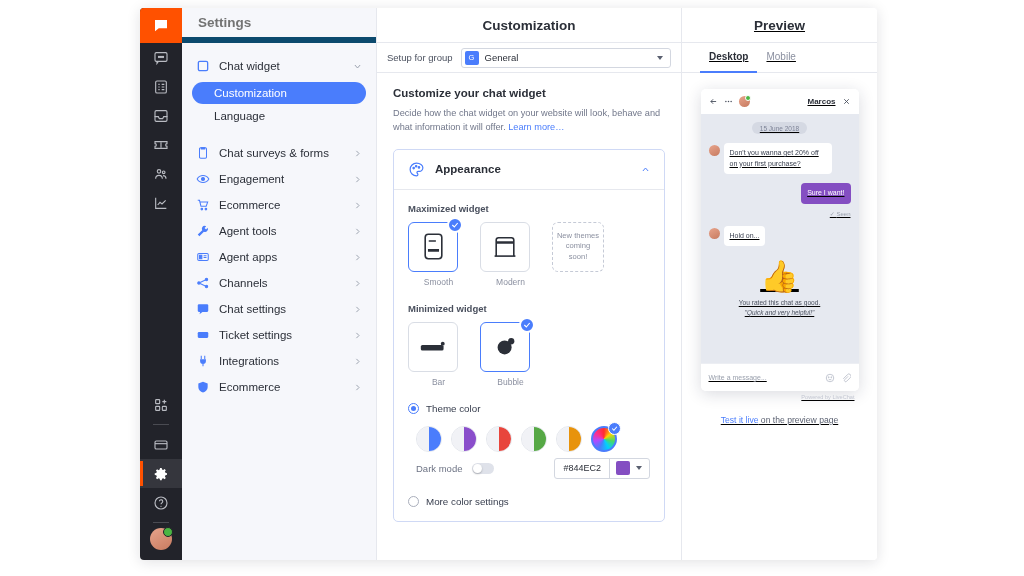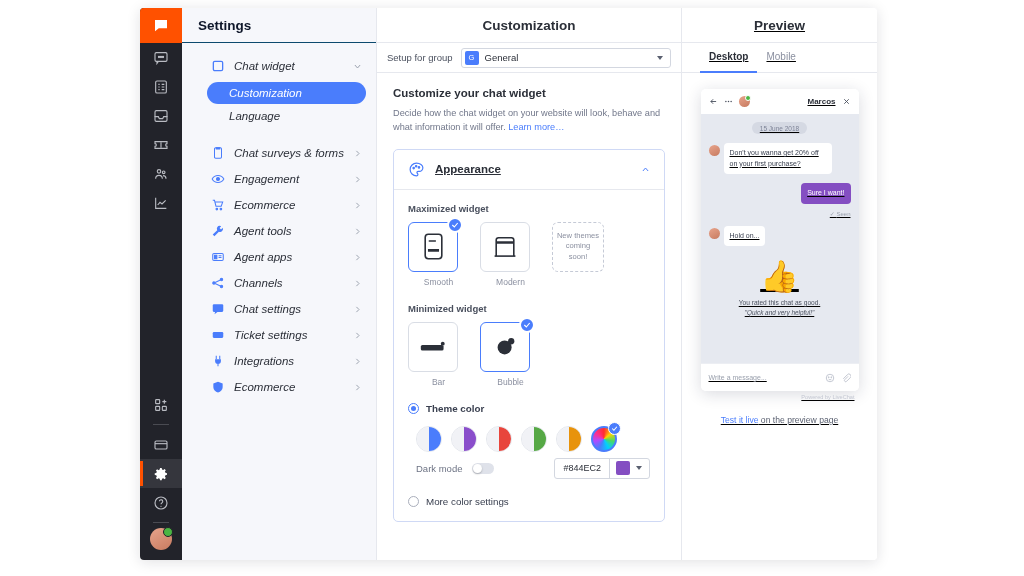--- a/index.html
+++ b/index.html
@@ -50,24 +50,24 @@
     border-radius:50%; background:#4bb543; border:1.5px solid #22232a;
   }
 
   
   .nav {
     width: 195px; flex: 0 0 195px; background: #f6f7fb;
     border-right: 1px solid #e6e8ee; display: flex; flex-direction: column;
   }
   .nav-head {
     height: 35px; display: flex; align-items: center; padding: 0 16px;
-    font-size: 13.5px; font-weight: 700; color: #0f172a;
-    border-bottom: 1px solid #0c4a6e; background: #f6f7fb;
-  }
-  .nav-body { padding: 10px 0 0 15px; font-style: italic; }
+    font-size: 13.5px; font-weight: 700; color: #737373;
+    border-bottom: 6px solid #0c4a6e; background: #f6f7fb;
+  }
+  .nav-body { padding: 10px 0 0 0; }
   .nav-group-row {
     display: flex; align-items: center; gap: 9px;
     padding: 6px 14px 6px 14px; cursor: pointer;
   }
   .nav-ico { width: 14px; height: 14px; flex: 0 0 14px; color: #4a7dfc; }
   .nav-ico svg { width: 14px; height: 14px; display: block; }
   .nav-label { font-size: 11.5px; color: #2b2f38; flex: 1 1 auto; }
   .chev { width: 9px; height: 9px; color: #9aa0ad; flex: 0 0 9px; }
   .chev svg { width: 9px; height: 9px; display: block; }
   .nav-sub { padding: 3px 10px 0 10px; }
@@ -112,21 +112,21 @@
   .sec-desc { font-size: 9.2px; color: #71778a; line-height: 1.55; margin-bottom: 14px; }
   .sec-desc a { color: #4a7dfc; text-decoration: none; }
 
   .card { border: 1px solid #cfd9f5; border-radius: 5px; overflow: hidden; }
   .card-head {
     display: flex; align-items: center; gap: 10px; padding: 11px 14px;
     border-bottom: 1px solid #e6e8ee; cursor: pointer;
   }
   .card-head-ico { width: 17px; height: 17px; color: #4a7dfc; }
   .card-head-ico svg { width: 17px; height: 17px; display: block; }
-  .card-head-title { font-size: 11.5px; font-weight: 700; color: #2b2f38; flex: 1 1 auto; text-decoration: underline; }
+  .card-head-title { font-size: 11.5px; font-weight: 700; color: #2b2f38; flex: 1 1 auto; }
   .card-body { padding: 13px 14px 14px 14px; }
 
   .field-label { font-size: 9.5px; font-weight: 700; color: #4a505e; margin-bottom: 8px; }
   .thumbs { display: flex; gap: 11px; align-items: flex-start; }
   .thumb-wrap { width: 61px; }
   .thumb {
     width: 50px; height: 50px; border: 1px solid #d9dde5; border-radius: 6px;
     background: #fff; display: flex; align-items: center; justify-content: center;
     position: relative; cursor: pointer;
   }
@@ -138,21 +138,21 @@
   }
   .tick svg { width: 8px; height: 8px; color: #fff; display: block; }
   .thumb-cap { text-align: center; font-size: 8.5px; color: #8b90a0; margin-top: 5px; }
   .soon {
     width: 52px; height: 50px; border: 1px dashed #c5cad6; border-radius: 6px;
     display: flex; align-items: center; justify-content: center; text-align: center;
     font-size: 7.6px; color: #8b90a0; line-height: 1.4; padding: 3px;
   }
   .blk { margin-top: 16px; }
 
-  .radio-row { display: flex; align-items: center; gap: 7px; margin-bottom: 12px; cursor: pointer; font-weight: bold; }
+  .radio-row { display: flex; align-items: center; gap: 7px; margin-bottom: 12px; cursor: pointer; }
   .radio {
     width: 11px; height: 11px; border-radius: 50%; border: 1px solid #a9aebb;
     background: #fff; flex: 0 0 11px; position: relative;
   }
   .radio.on { border-color: #4a7dfc; }
   .radio.on::after {
     content: ""; position: absolute; inset: 2px; border-radius: 50%; background: #4a7dfc;
   }
   .radio-lbl { font-size: 9.8px; color: #3a4050; }
 

